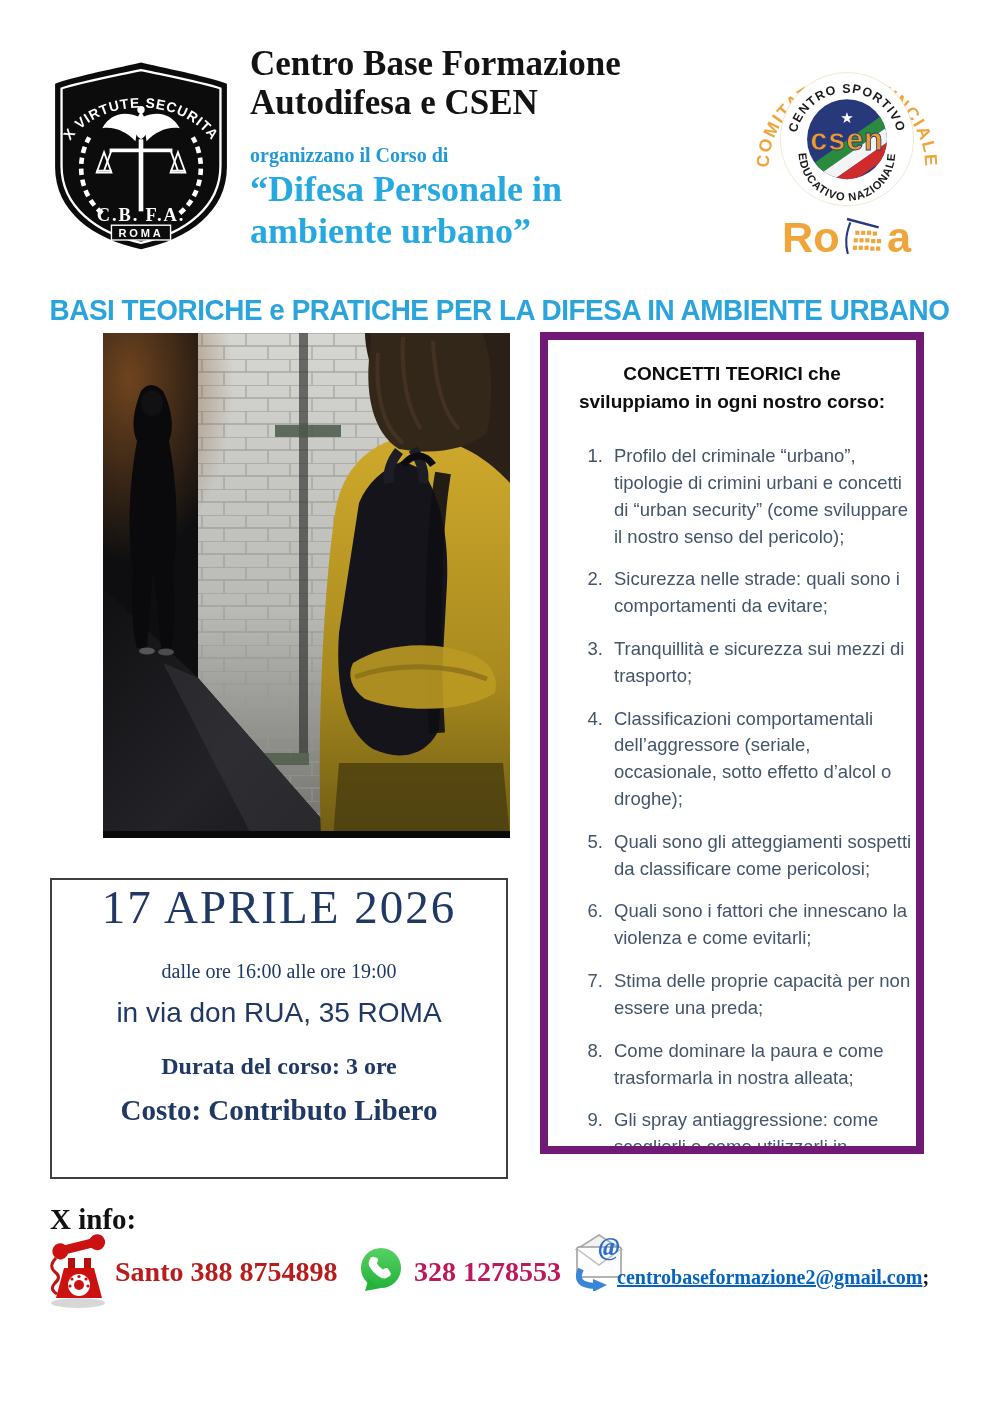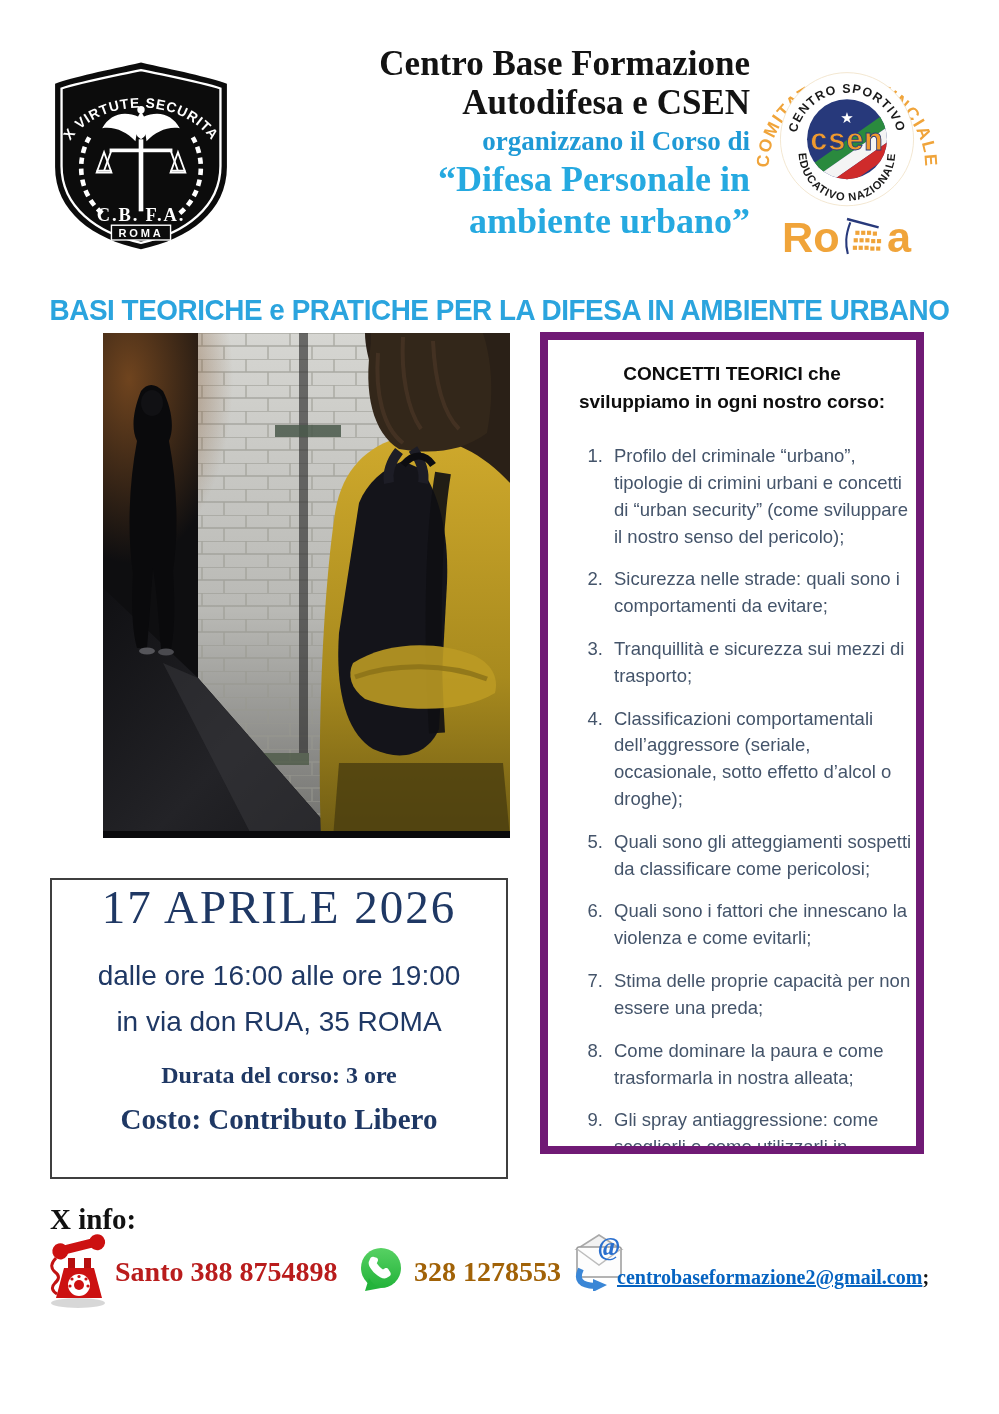--- a/index.html
+++ b/index.html
@@ -3,23 +3,23 @@
 <meta charset="utf-8">
 <style>
   html,body{margin:0;padding:0;background:#888;}
   .page{
     position:relative;width:999px;height:1414px;background:#ffffff;
     margin:0 auto;overflow:hidden;
     font-family:"Liberation Serif", serif;
   }
   
   .badge{position:absolute;left:48px;top:58px;width:186px;height:194px;}
-  .title-block{position:absolute;left:250px;top:44px;width:500px;text-align:right;line-height:1.12;}
+  .title-block{position:absolute;left:250px;top:44px;width:500px;text-align:left;line-height:1.12;}
   .org-title{font-size:35px;font-weight:bold;color:#131313;}
-  .org-subtitle{font-size:27px;font-weight:bold;color:#1f9ad6;margin-top:4px;}
+  .org-subtitle{font-size:20px;font-weight:bold;color:#1f9ad6;margin-top:22px;}
   .course-title{font-size:36px;font-weight:bold;color:#25a9e0;margin-top:2px;}
   .csen{position:absolute;left:735px;top:46px;width:224px;height:218px;}
   
   .banner{
     position:absolute;left:0;top:293px;width:100%;text-align:center;
     font-family:"Liberation Sans", sans-serif;font-weight:bold;font-size:30px;
     color:#2ba4de;transform:scaleX(.93);letter-spacing:-.5px;white-space:nowrap;
   }
   
   .photo{position:absolute;left:103px;top:333px;width:407px;height:505px;}
@@ -36,30 +36,30 @@
   .concepts ol{
     margin:28px 0 0 0;padding:0 0 0 60px;font-size:18.5px;line-height:1.45;
   }
   .concepts li{margin-bottom:16px;padding-left:6px;}
   
   .event{
     position:absolute;left:50px;top:878px;width:458px;height:301px;
     border:2px solid #3f3f3f;box-sizing:border-box;text-align:center;color:#1f3864;
   }
   .event .date{font-size:47px;margin-top:0;letter-spacing:2px;}
-  .event .time{font-family:Liberation Sans, sans-serif;font-size:28px;margin-top:26px;}
+  .event .time{font-family:Liberation Serif, serif;font-size:20px;margin-top:26px;}
   .event .loc{font-family:"Liberation Sans", sans-serif;font-size:28px;margin-top:14px;}
   .event .dur{font-size:24px;font-weight:bold;margin-top:24px;}
   .event .cost{font-size:29px;font-weight:bold;margin-top:14px;}
   
   .xinfo{position:absolute;left:50px;top:1203px;font-size:29px;font-weight:bold;color:#111;}
   .phone-icon{position:absolute;left:44px;top:1232px;width:66px;height:78px;}
   .phone-number{position:absolute;left:115px;top:1256px;font-size:28px;font-weight:bold;color:#b91c1c;}
   .wa-icon{position:absolute;left:356px;top:1245px;width:50px;height:50px;}
-  .wa-number{position:absolute;left:414px;top:1256px;font-size:28px;font-weight:bold;color:#a16207;}
+  .wa-number{position:absolute;left:414px;top:1256px;font-size:28px;font-weight:bold;color:#be185d;}
   .mail-icon{position:absolute;left:569px;top:1231px;width:60px;height:60px;}
   .mail-line{position:absolute;left:617px;top:1266px;font-size:20px;font-weight:bold;}
   .mail-line a{color:#0563c1;text-decoration:underline;}
   .mail-suffix{color:#111;}
 </style>
 </head>
 <body>
 
 <div class="page">
 

